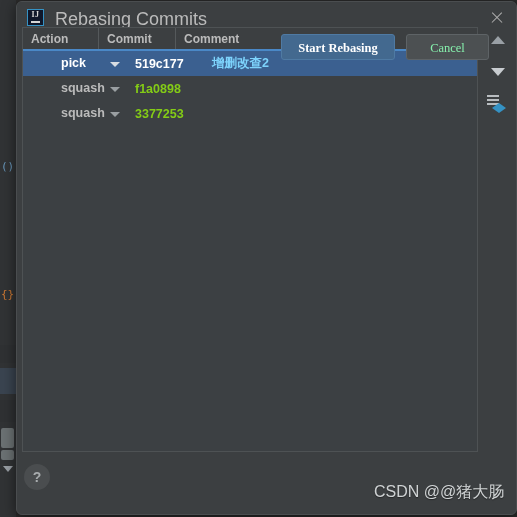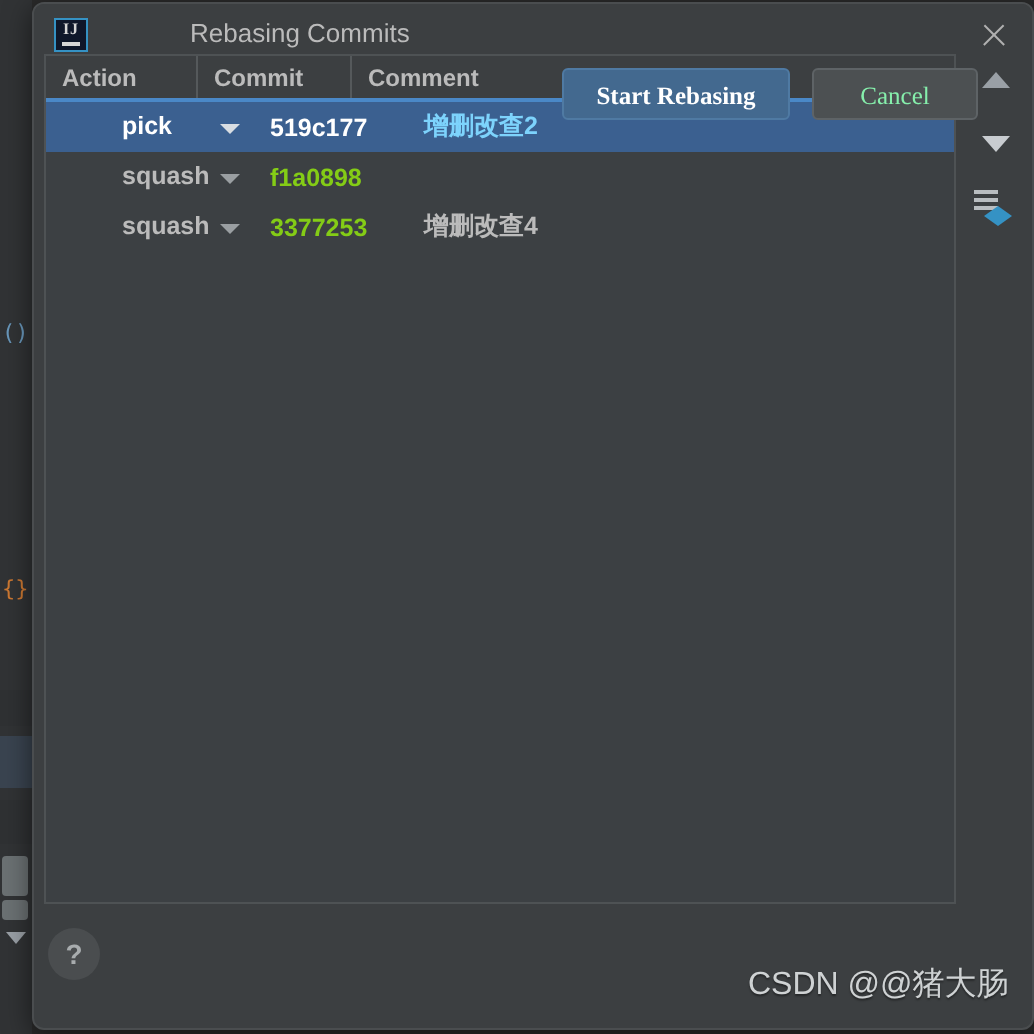--- a/index.html
+++ b/index.html
@@ -107,23 +107,22 @@
     left: 3px;
     right: 3px;
     bottom: 2px;
     height: 2px;
     background: #d6d6d6;
   }
   .dialog-title {
     position: absolute;
     left: 38px;
     top: 7px;
-    font-size: 13px;
+    font-size: 18px;
     color: #bbbbbb;
-    margin-left: 40px;
   }
   .close-btn {
     position: absolute;
     right: 6px;
     top: 4px;
     width: 26px;
     height: 24px;
     cursor: pointer;
   }
   .close-btn span {
@@ -404,21 +403,20 @@
           </div>
           <div class="cell-commit">f1a0898</div>
         </div>
 
         <div class="trow">
           <div class="cell-action">
             <span>squash</span>
             <span class="caret"></span>
           </div>
           <div class="cell-commit">3377253</div>
-          <div class="cell-comment">增删改查4</div>
         </div>
       </div>
 
       <div class="side-strip">
         <div class="strip-btn">
           <div class="arrow-up"></div>
         </div>
         <div class="strip-btn" style="margin-top:8px;">
           <div class="arrow-down"></div>
         </div>

